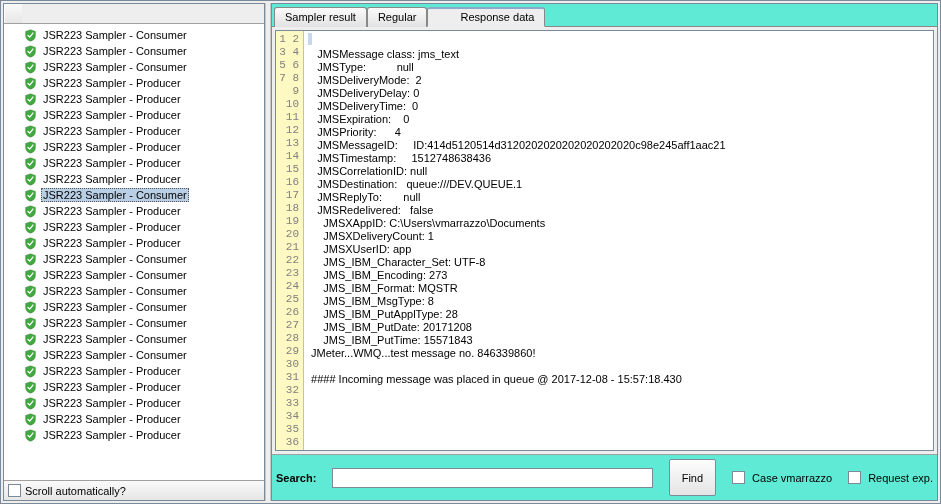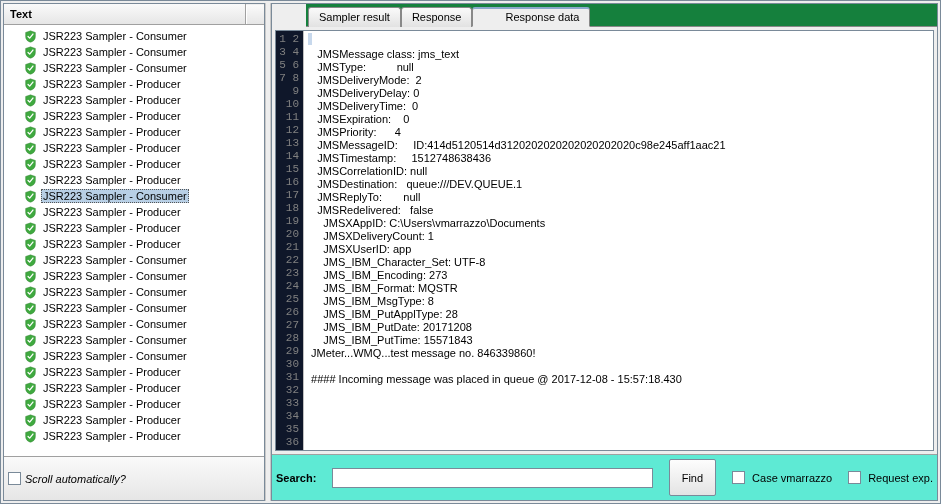--- a/index.html
+++ b/index.html
@@ -70,25 +70,24 @@
   }
   .tree-label { padding: 0 2px; }
   .status-icon {
     width: 13px; height: 13px; margin-right: 4px;
     display: inline-flex; align-items: center; justify-content: center;
     flex-shrink: 0;
   }
   .status-icon svg { width: 13px; height: 13px; }
   .panel-footer {
     border-top: 1px solid #a0a0a0;
-    padding: 15px 4px;
+    padding: 3px 4px;
     display: flex;
     align-items: center;
     background: linear-gradient(#fafafa,#e6e6e6);
-    font-style: italic;
   }
   .checkbox-box {
     width: 13px; height: 13px;
     border: 1px solid #7a8a99;
     background: #fff;
     margin-right: 4px;
     display:inline-block;
   }
   .divider {
     width: 6px;
@@ -100,23 +99,22 @@
   .right-panel {
     flex: 1;
     display: flex;
     flex-direction: column;
     border: 1px solid #7a8a99;
     background: #eeeeee;
   }
   .tabs-row {
     display: flex;
     padding: 2px 2px 0 2px;
-    background: #15803d;
+    background: #5eead4;
     border-bottom: 1px solid #888;
-    margin-left: 34px;
   }
   .tab {
     padding: 3px 10px 3px 10px;
     border: 1px solid #888;
     border-bottom: none;
     background: linear-gradient(#fafafa,#e2e2e2);
     margin-right: 0px;
     border-top-left-radius: 3px;
     border-top-right-radius: 3px;
     cursor: pointer;
@@ -136,21 +134,21 @@
   .editor-wrap {
     flex: 1;
     margin: 3px;
     border: 1px solid #7a8a99;
     background: #fff;
     display: flex;
     overflow: hidden;
   }
   .gutter {
     width: 28px;
-    background: #0f172a;
+    background: #fef9c3;
     border-right: 1px solid #c0c0c0;
     padding: 2px 4px 2px 0;
     text-align: right;
     color: #808080;
     font-family: "Courier New", monospace;
     font-size: 11px;
     line-height: 13px;
     overflow: hidden;
   }
   .code-area {
@@ -199,21 +197,20 @@
   .panel-body::-webkit-scrollbar-track { background: #efefef; border-left:1px solid #c0c0c0;}
   .panel-body::-webkit-scrollbar-thumb { background: #c9c9c9; border:1px solid #9a9a9a;}
 </style>
 </head>
 <body>
 
 <div class="main-container">
 
   <div class="left-panel">
     <div class="panel-header">
-      <div class="panel-header-label">Text</div>
       <div class="panel-header-btn">
         <span>
           <svg viewBox="0 0 10 10">
               <path d="M1 3 L5 7 L9 3 Z" fill="#333"></path>
             </svg>
         </span>
       </div>
     </div>
     <div class="panel-body">
       <div class="tree-root" id="tree-root">
@@ -457,21 +454,21 @@
       <span class="checkbox-box"></span>
       <span>Scroll automatically?</span>
     </div>
   </div>
 
   <div class="divider"></div>
 
   <div class="right-panel">
     <div class="tabs-row" id="tabs-row">
         <div class="tab">Sampler result</div>
-        <div class="tab">Response</div>
+        <div class="tab">Regular</div>
         <div class="tab active">Response data</div>
       </div>
 
     <div class="editor-wrap">
       <div class="gutter" id="gutter">1
 2
 3
 4
 5
 6

